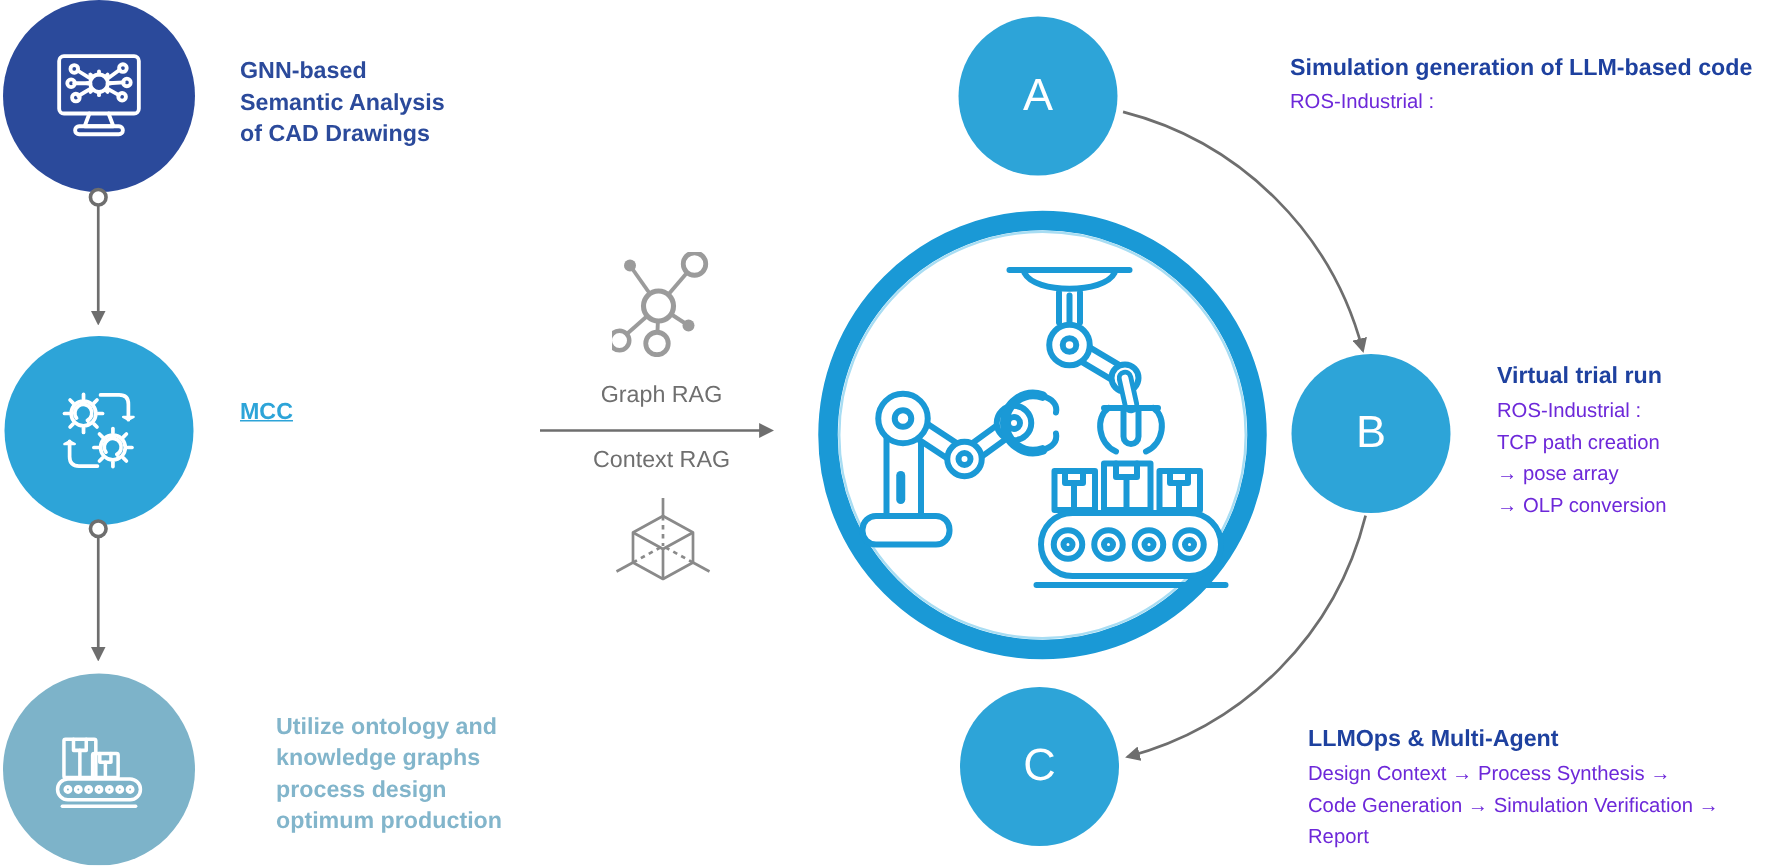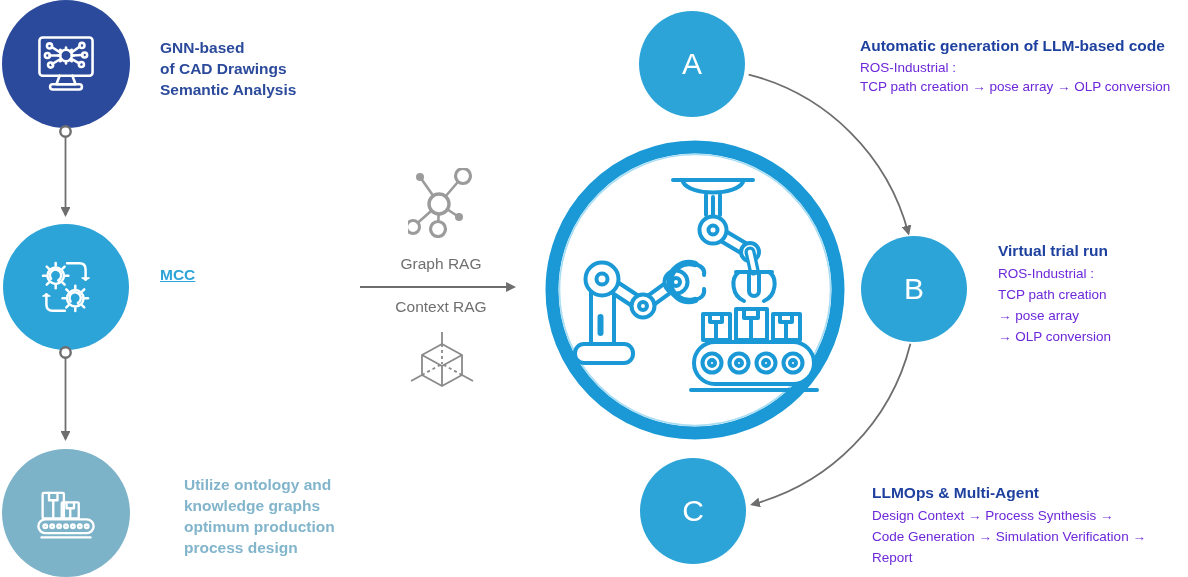--- a/index.html
+++ b/index.html
@@ -125,31 +125,31 @@
           <circle cx="38.5" cy="41.5" r="1.7"></circle>
           <circle cx="45" cy="41.5" r="1.7"></circle>
         <circle cx="51.5" cy="41.5" r="1.7"></circle>
         <line x1="9" y1="52" x2="55" y2="52"></line>
       </g>
     </svg>
   </div>
 
   <div class="step-label" id="label-step1">
     <span>GNN-based</span>
+    <span>Semantic Analysis</span>
     <span>of CAD Drawings</span>
-    <span>Semantic Analysis</span>
   </div>
   <div class="step-label" id="label-step2">
     <span>MCC</span>
   </div>
   <div class="step-label" id="label-step3">
     <span>Utilize ontology and</span>
     <span>knowledge graphs</span>
+    <span>process design</span>
     <span>optimum production</span>
-    <span>process design</span>
   </div>
 
   <svg class="icon-abs" style="left:408px;top:168px;" width="66" height="70" viewBox="0 0 66 70">
     <g stroke="#9b9b9b" stroke-width="2.6" fill="none">
       <line x1="31" y1="36" x2="12" y2="9"></line>
       <line x1="31" y1="36" x2="55" y2="8"></line>
       <line x1="31" y1="36" x2="5" y2="59"></line>
       <line x1="31" y1="36" x2="30" y2="61"></line>
       <line x1="31" y1="36" x2="51" y2="49"></line>
     </g>
@@ -246,24 +246,23 @@
     <span>A</span>
   </div>
   <div class="stage-circle" id="circle-b">
     <span>B</span>
   </div>
   <div class="stage-circle" id="circle-c">
     <span>C</span>
   </div>
 
   <div class="stage-text" id="text-a">
-    <div class="stage-title">Automatic generation of LLM-based code</div>
+    <div class="stage-title">Simulation generation of LLM-based code</div>
     <div class="stage-body">
       <span>ROS-Industrial :</span>
-      <span>TCP path creation → pose array → OLP conversion</span>
     </div>
   </div>
   <div class="stage-text" id="text-b">
     <div class="stage-title">Virtual trial run</div>
     <div class="stage-body">
       <span>ROS-Industrial :</span>
       <span>TCP path creation</span>
       <span>→ pose array</span>
       <span>→ OLP conversion</span>
     </div>

